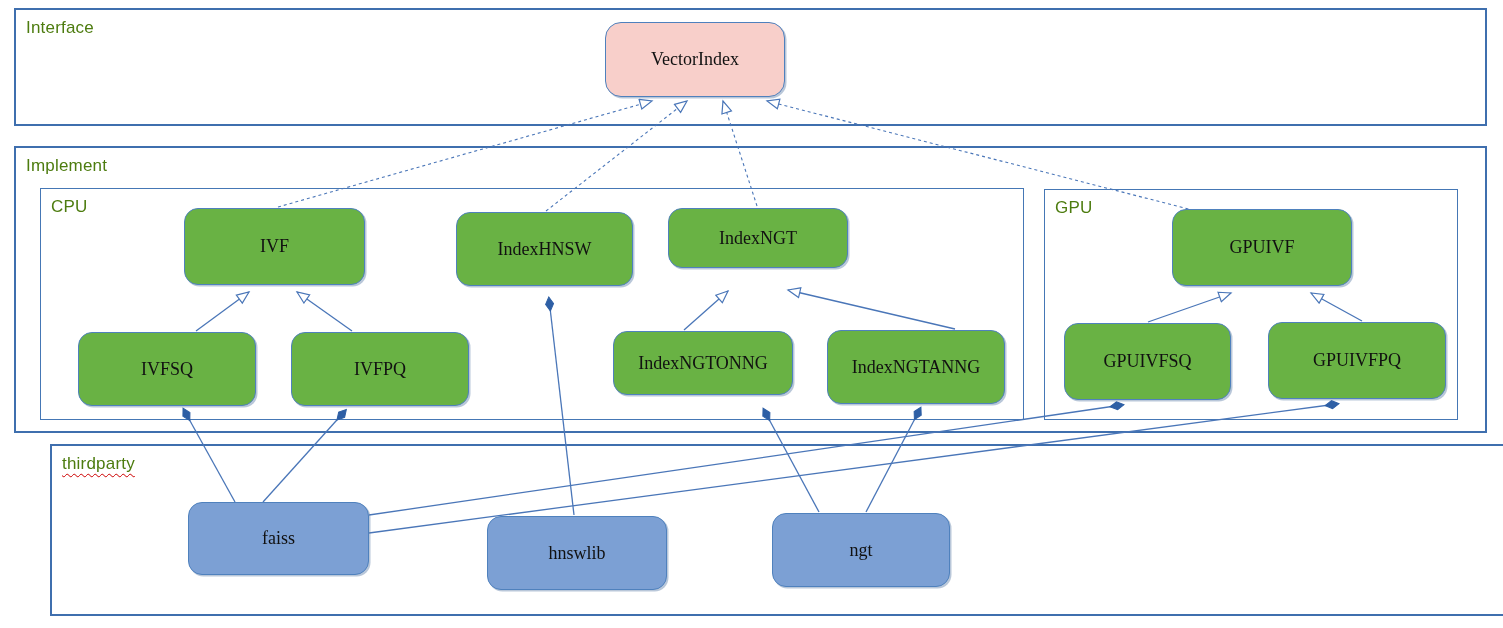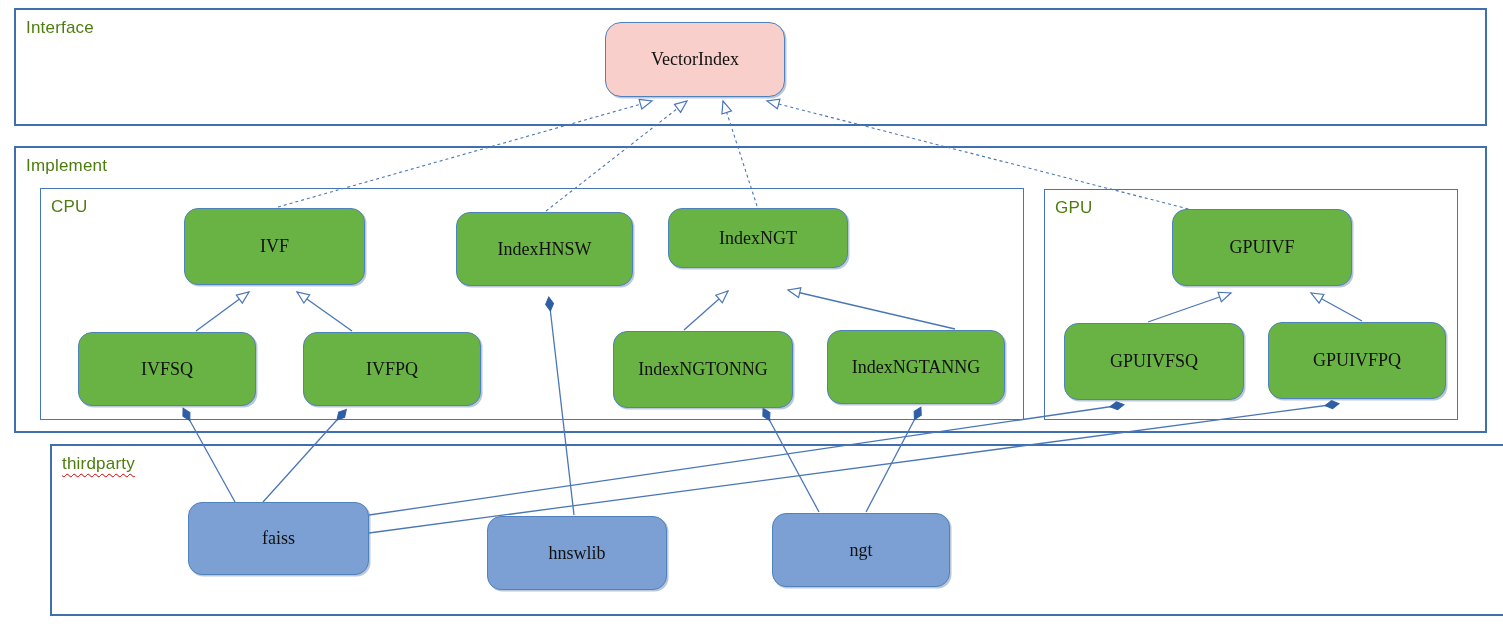--- a/index.html
+++ b/index.html
@@ -104,33 +104,33 @@
   </div>
 
   <div class="node green" style="left:1172px;top:209px;width:180px;height:77px;">
     <span>GPUIVF</span>
   </div>
 
   <div class="node green" style="left:78px;top:332px;width:178px;height:74px;">
     <span>IVFSQ</span>
   </div>
 
-  <div class="node green" style="left:291px;top:332px;width:178px;height:74px;margin-left:12px;">
+  <div class="node green" style="left:291px;top:332px;width:178px;height:74px;">
     <span>IVFPQ</span>
   </div>
 
-  <div class="node green" style="left:613px;top:331px;width:180px;height:77px;">
+  <div class="node green" style="left:613px;top:331px;width:180px;height:64px;">
     <span>IndexNGTONNG</span>
   </div>
 
   <div class="node green" style="left:827px;top:330px;width:178px;height:74px;">
     <span>IndexNGTANNG</span>
   </div>
 
-  <div class="node green" style="left:1064px;top:323px;width:180px;height:77px;">
+  <div class="node green" style="left:1064px;top:323px;width:167px;height:77px;">
     <span>GPUIVFSQ</span>
   </div>
 
   <div class="node green" style="left:1268px;top:322px;width:178px;height:77px;">
     <span>GPUIVFPQ</span>
   </div>
 
   <div class="node blue" style="left:188px;top:502px;width:181px;height:73px;">
     <span>faiss</span>
   </div>

